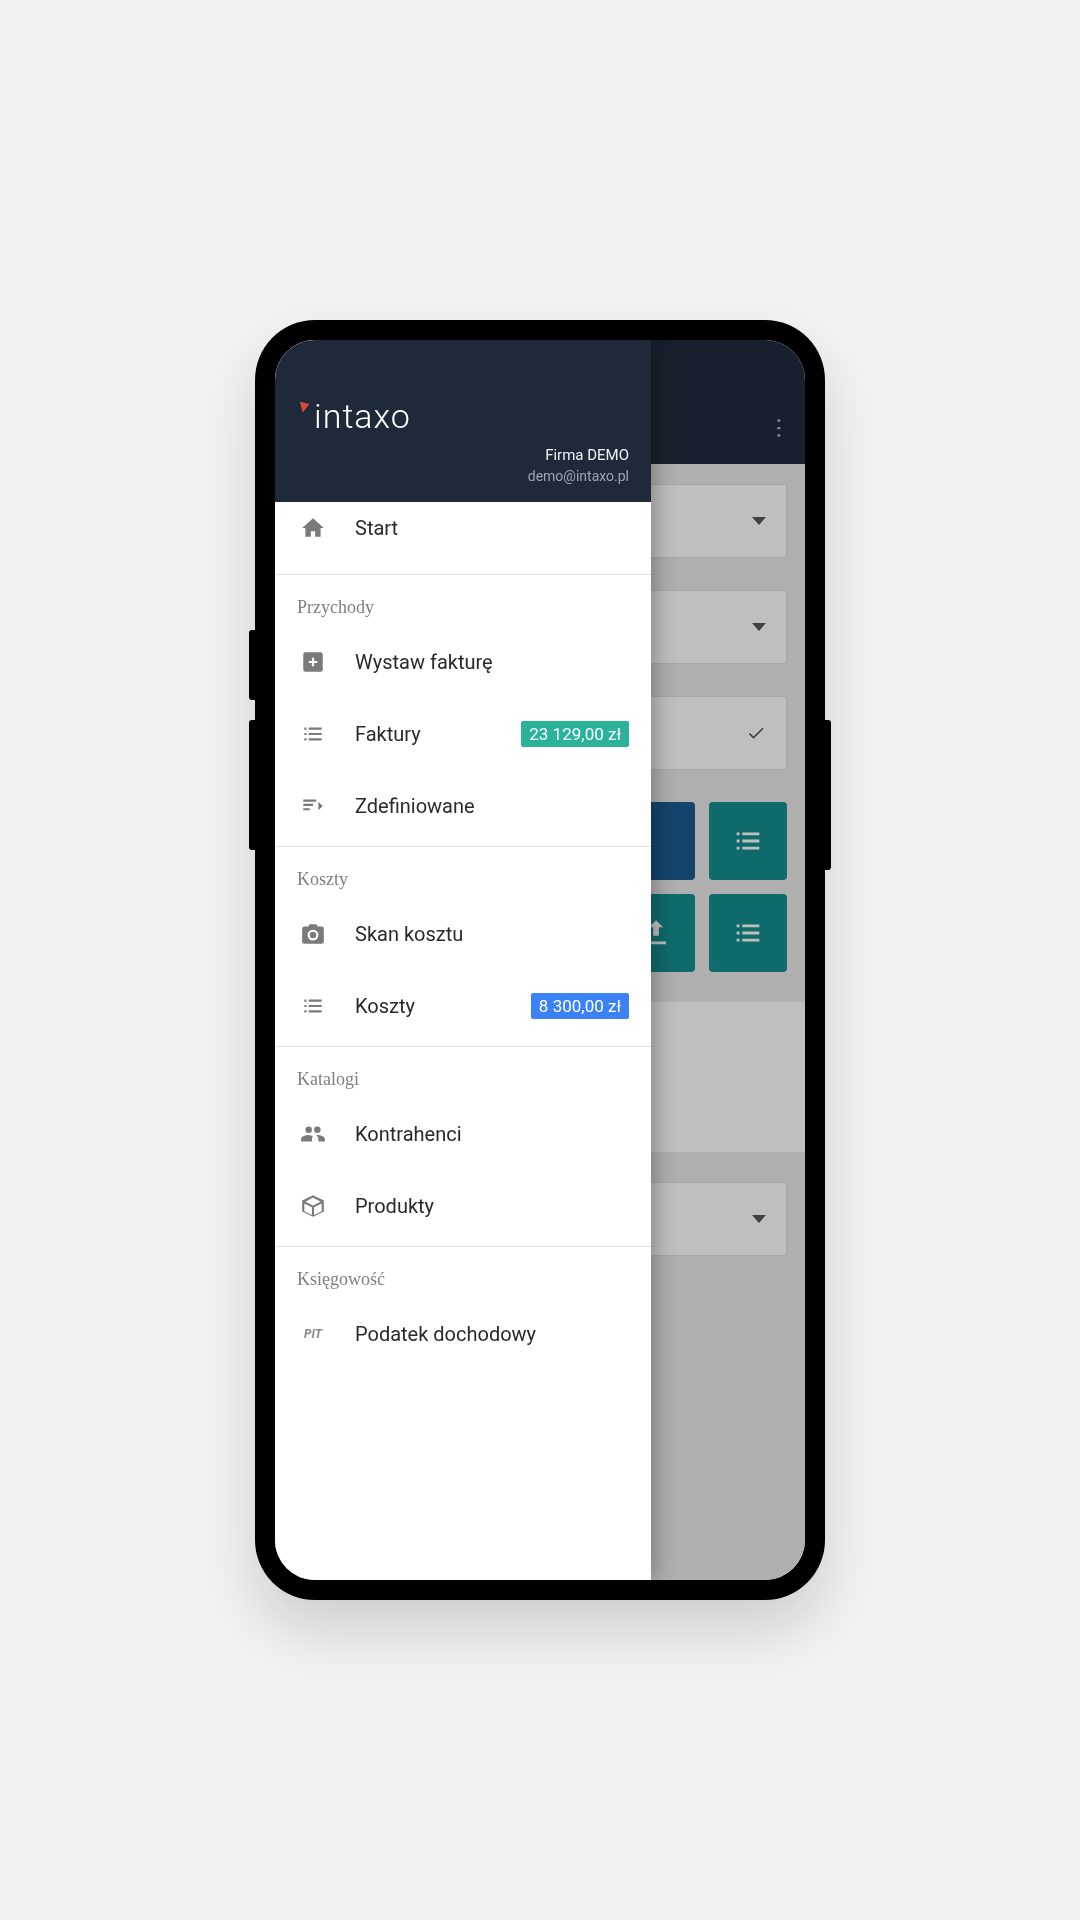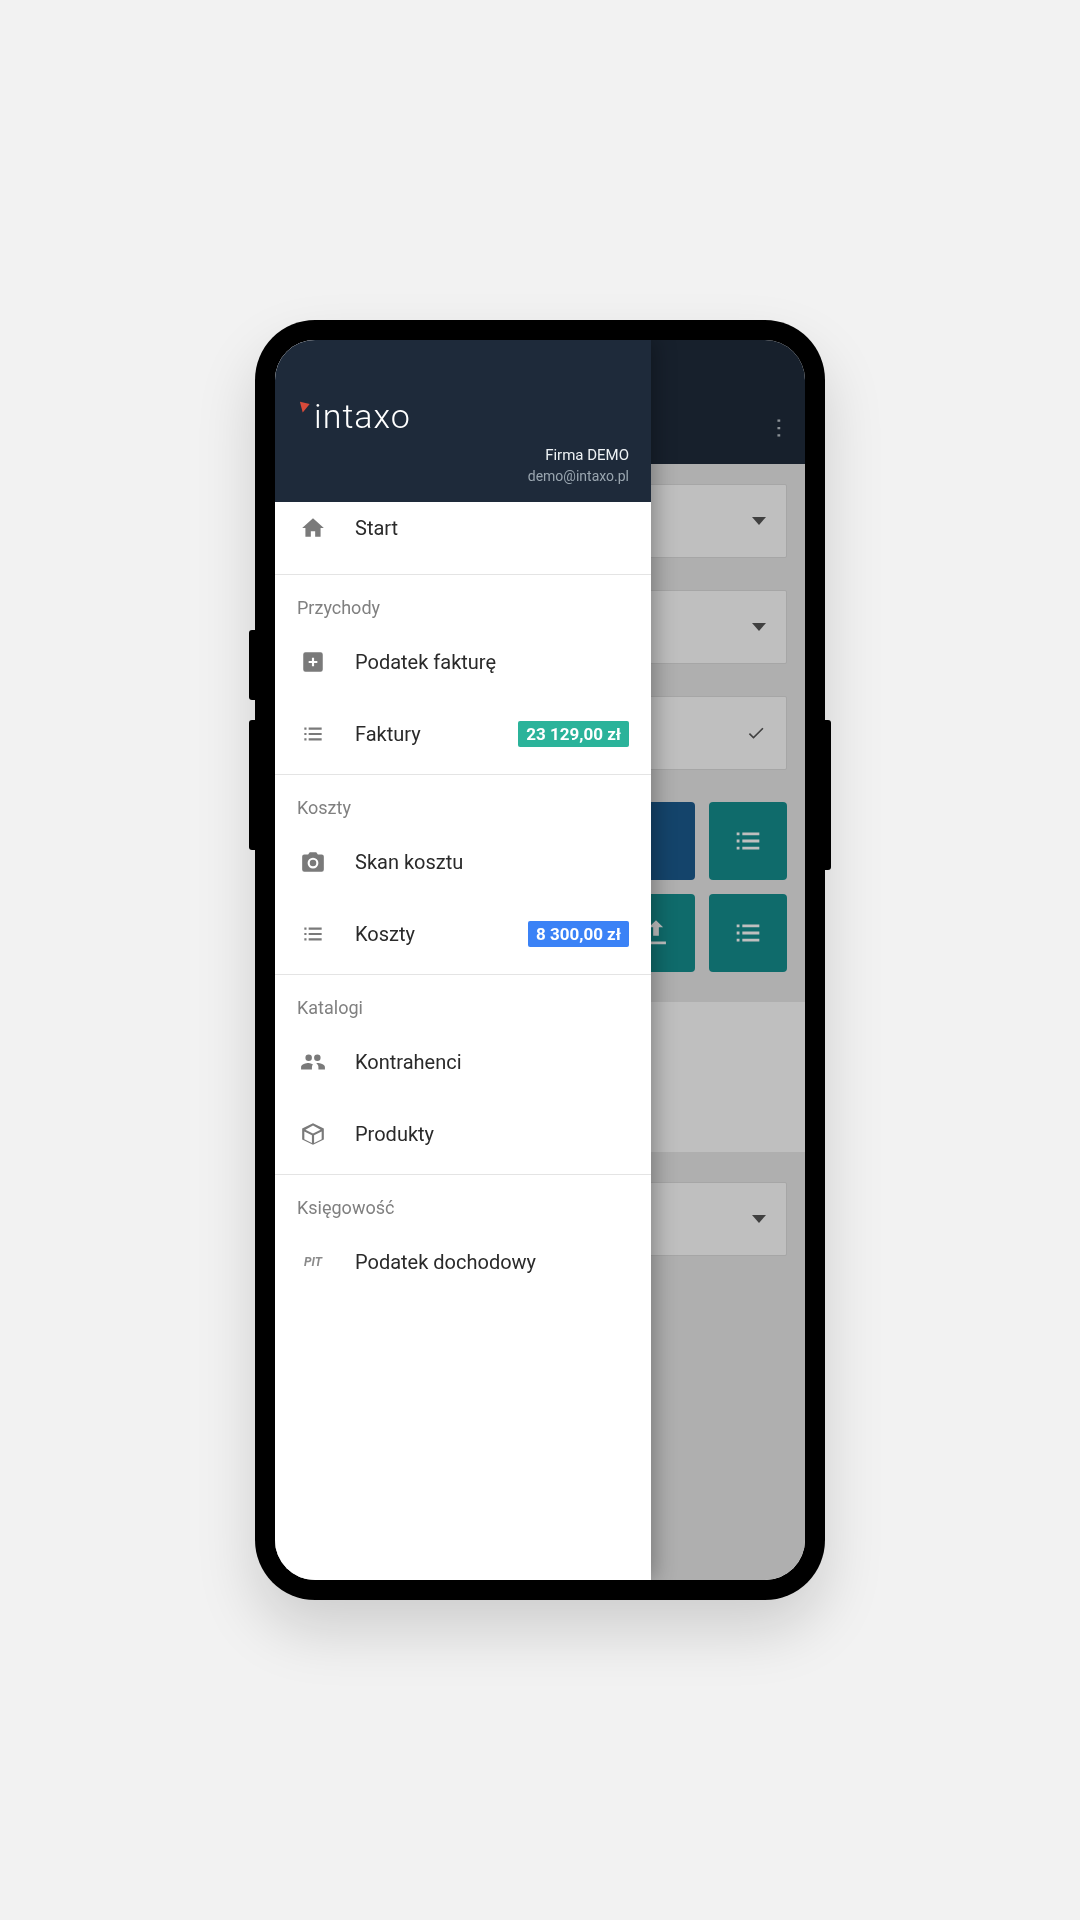--- a/index.html
+++ b/index.html
@@ -111,26 +111,26 @@
   .company-email{ font-size:14px; color:#9aa6b0; margin-top:4px;}
   .menu { flex:1; overflow:hidden; }
   .menu-item {
     display:flex; align-items:center; gap:26px;
     padding: 20px 22px;
     font-size:20px; color:#2a2a2a;
   }
   .menu-item .icon-slot{ width:32px; height:32px; display:flex;align-items:center;justify-content:center; color:#7a7a7a; }
   .menu-item .icon-slot svg{ width:26px; height:26px; fill:currentColor;}
   .menu-item .badge{
-    margin-left:auto; padding:3px 8px; font-size:17px; color:#fff; border-radius:2px; font-weight:700;
+    margin-left:auto; padding:3px 8px; font-size:17px; color:#fff; border-radius:2px; font-weight:400;
   }
   .badge.teal{ background:#2bb39a;}
   .badge.orange{ background:#3b82f6;}
   .section-label{
-    padding: 18px 22px 8px; font-size:18px; color:#808080;
+    padding: 18px 22px 8px; font-size:18px; color:#808080;font-family:Liberation Serif, serif;
   }
   .divider{ height:1px; background:#e4e4e4; margin:4px 0;}
   .menu-start{ padding-top:10px; padding-bottom:26px;}
 </style>
 </head>
 <body>
 
 <div class="phone-frame">
   <div class="phone-side-btn side-left1"></div>
   <div class="phone-side-btn side-left2"></div>
@@ -201,31 +201,39 @@
         </div>
         <div class="divider"></div>
 
         <div class="section-label">Przychody</div>
         <div class="menu-item">
           <span class="icon-slot">
             <svg viewBox="0 0 24 24">
                 <path d="M5 3h14a2 2 0 0 1 2 2v14a2 2 0 0 1-2 2H5a2 2 0 0 1-2-2V5a2 2 0 0 1 2-2zm6 5v3H8v2h3v3h2v-3h3v-2h-3V8z"></path>
               </svg>
           </span>
-          <span>Podatek fakturę</span>
+          <span>Wystaw fakturę</span>
         </div>
         <div class="menu-item">
           <span class="icon-slot">
             <svg viewBox="0 0 24 24">
                 <path d="M4 6h2v2H4zm4 0h12v2H8zm-4 5h2v2H4zm4 0h12v2H8zm-4 5h2v2H4zm4 0h12v2H8z"></path>
               </svg>
           </span>
           <span>Faktury</span>
           <span class="badge teal">23 129,00 zł</span>
         </div>
+        <div class="menu-item">
+          <span class="icon-slot">
+            <svg viewBox="0 0 24 24">
+                <path d="M3 6h12v2H3zm0 4h9v2H3zm0 4h6v2H3zm14-6v8l4-4zm0 0"></path>
+              </svg>
+          </span>
+          <span>Zdefiniowane</span>
+        </div>
         <div class="divider"></div>
 
         <div class="section-label">Koszty</div>
         <div class="menu-item">
           <span class="icon-slot">
             <svg viewBox="0 0 24 24">
                 <path d="M9 3 7.5 5H4a2 2 0 0 0-2 2v12a2 2 0 0 0 2 2h16a2 2 0 0 0 2-2V7a2 2 0 0 0-2-2h-3.5L15 3zm3 5a5 5 0 1 1 0 10 5 5 0 0 1 0-10zm0 2a3 3 0 1 0 0 6 3 3 0 0 0 0-6z"></path>
               </svg>
           </span>
           <span>Skan kosztu</span>

